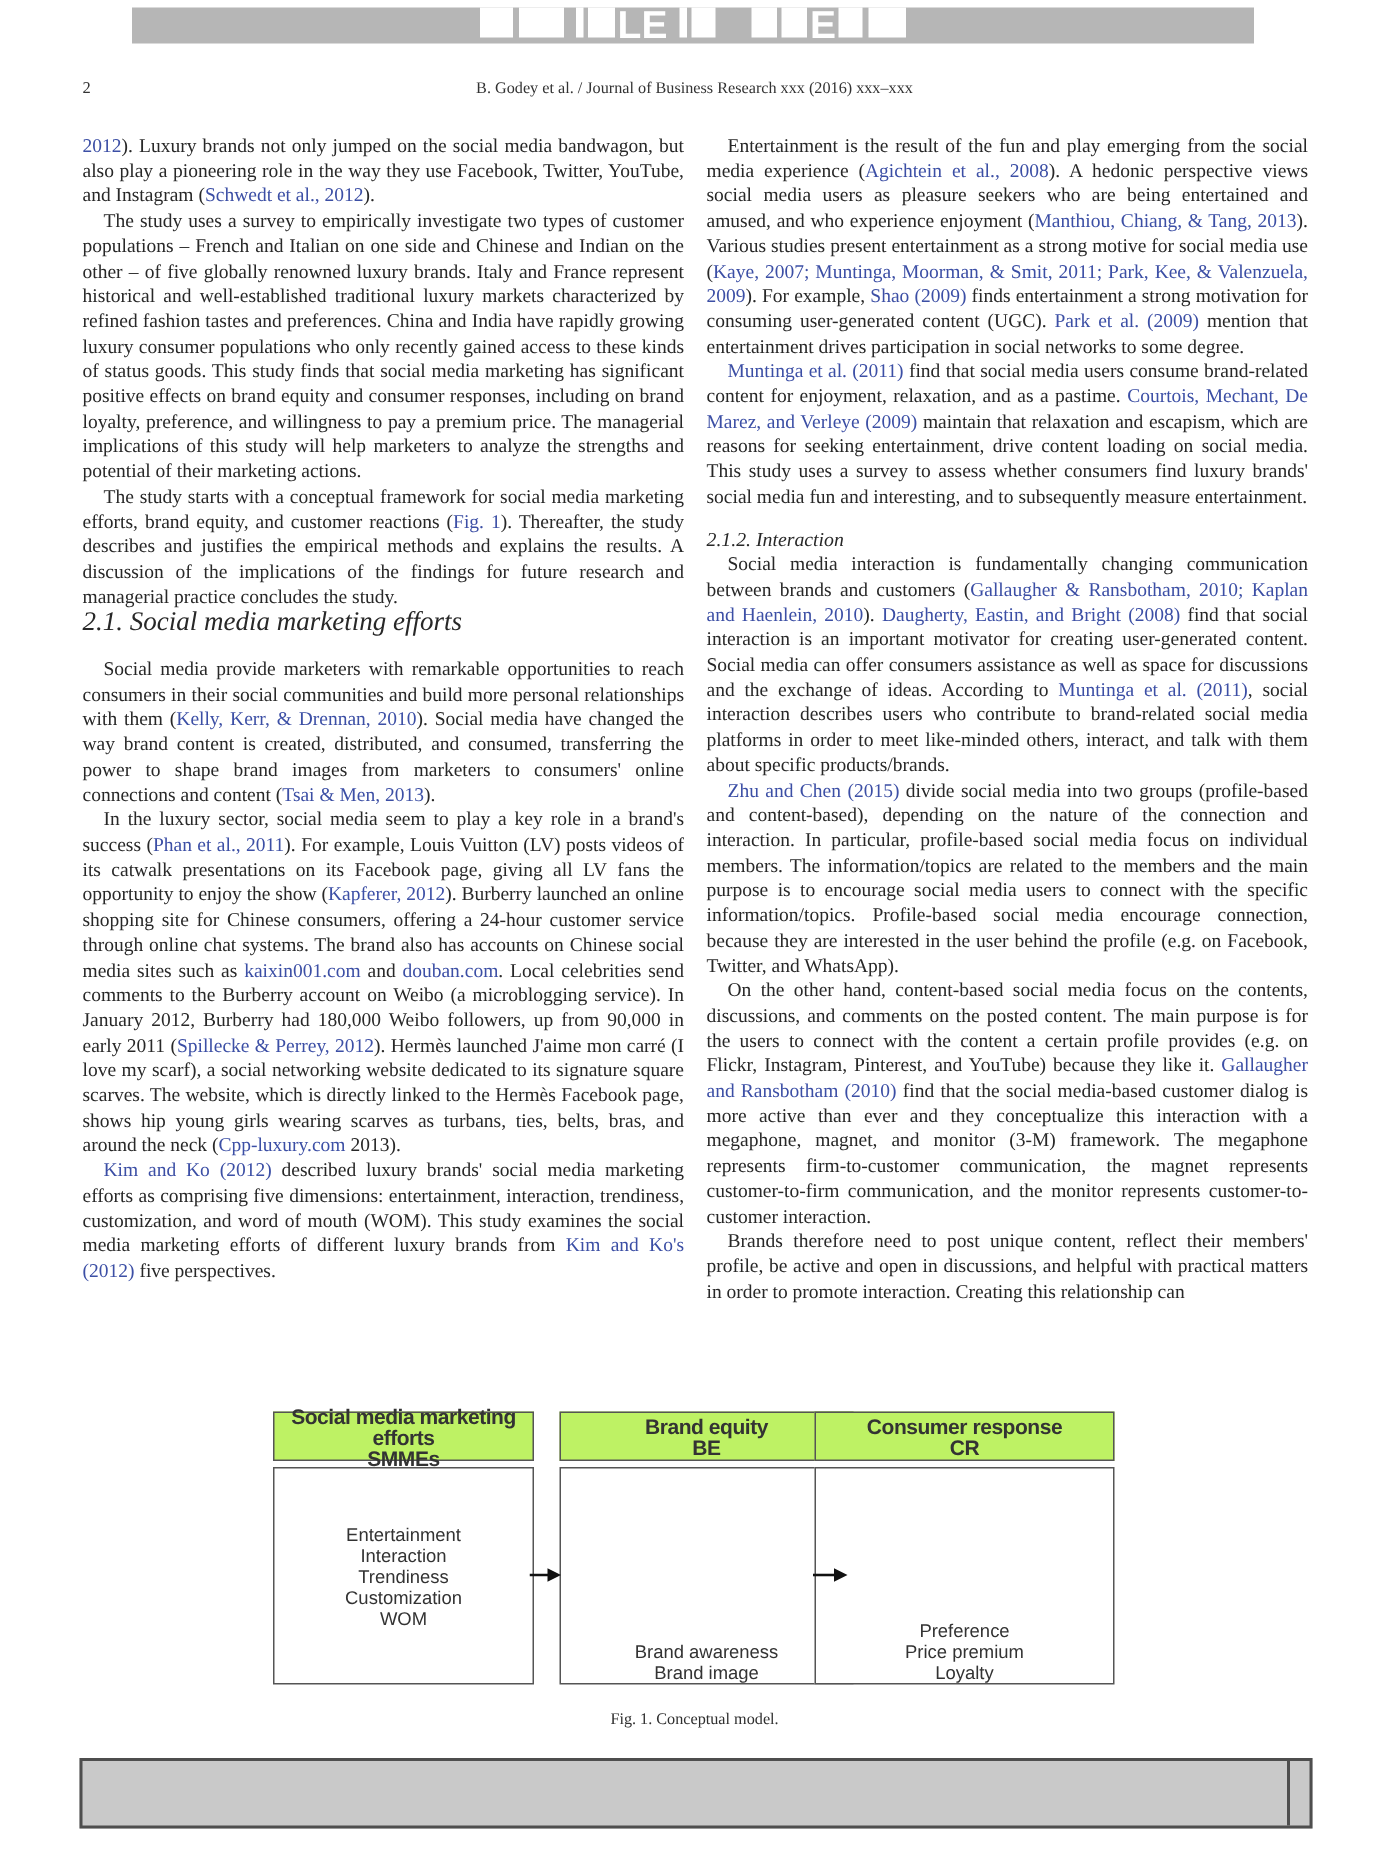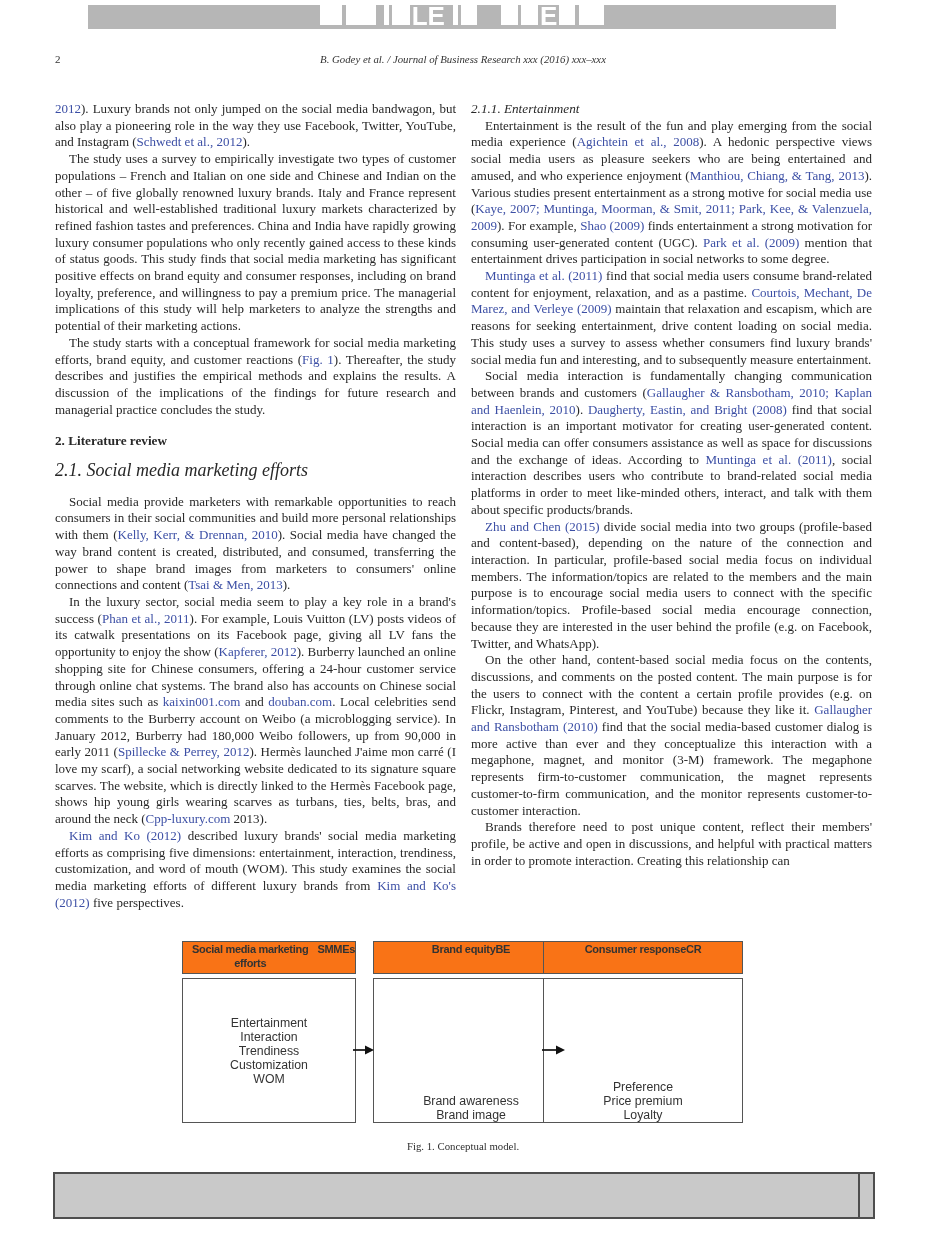--- a/index.html
+++ b/index.html
@@ -3,38 +3,38 @@
 <meta charset="utf-8">
 <style>
   *{margin:0;padding:0;box-sizing:border-box}
   html,body{width:926px;height:1235px}
   body{position:relative;background:#fff;font-family:"Liberation Serif",serif;color:#282828;overflow:hidden}
   .banner{position:absolute;left:88px;top:5px;width:748px;height:24px;background:#b6b6b6;display:flex;justify-content:center;align-items:center}
   .bk{display:inline-block;height:20px;background:#ffffff}
   .gapb{display:inline-block;height:20px}
   .bl{font-family:"Liberation Sans",sans-serif;font-weight:bold;font-size:26px;line-height:20px;color:#ffffff}
   .pagenum{position:absolute;left:55px;top:53px;font-size:11px;color:#333}
-  .runhead{position:absolute;left:0;top:53px;width:100%;text-align:center;font-style:italic;font-size:10.8px;color:#333}
+  .runhead{position:absolute;left:0;top:53px;width:100%;text-align:center;font-size:10.8px;color:#333}
   .col{position:absolute;top:85px;width:401px;font-size:13px;line-height:16.7px;text-align:justify}
   .col-left{left:55px}
   .col-right{left:471px}
   p.para{margin:0}
   p.ind{text-indent:14px}
   .h2{font-weight:bold;margin:15px 0 12px;font-size:13.2px}
   .h3{font-style:italic;margin:0 0 15px;font-size:18px}
   .h4{font-style:italic;margin:12px 0 0;font-size:13.2px}
-  .col > :first-child{margin-top:16px}
+  .col > :first-child{margin-top:4px}
   .link{color:#3c4fa5}
   .em{}
   .figure{position:absolute;left:182px;top:941px;width:557px;height:182px;font-family:"Liberation Sans",sans-serif;color:#333}
   .fig-col{position:absolute;top:0}
   .fig-col0{left:0;width:174px}
   .fig-col1{left:191px;width:196px}
   .fig-col2{left:361px;width:200px}
-  .fig-head{height:33px;border:1.5px solid #555;font-weight:bold;font-size:11px;letter-spacing:-0.3px;line-height:14px;text-align:center;display:flex;flex-direction:row;justify-content:center;background:#f97316}
+  .fig-head{height:33px;border:1.5px solid #555;font-weight:bold;font-size:14px;letter-spacing:-0.3px;line-height:14px;text-align:center;display:flex;flex-direction:column;justify-content:center;background:#bef264}
   .fig-body{position:absolute;top:37px;left:0;right:0;height:145px;border:1.5px solid #555;font-size:12.3px;text-align:center;display:flex;flex-direction:column;background:#fff}
   .fig-body.spread{justify-content:center}
   .fig-body.centered{justify-content:flex-end;}
   .fig-arrow{position:absolute;top:103px}
   .fig-arrow.a1{left:171px}
   .fig-arrow.a2{left:360px}
   .caption{position:absolute;left:0;top:1140px;width:100%;text-align:center;font-size:10.8px;color:#2f2f2f}
   .footer-box{position:absolute;left:53px;top:1172px;width:822px;height:47px;background:#c9c9c9;border:2px solid #4e4e4e}
   .footer-div{position:absolute;right:13px;top:0;bottom:0;width:2px;background:#4e4e4e}
 </style>
@@ -47,30 +47,29 @@
     <span><span class="bk" style="width: 22px;"></span><span class="gapb" style="width: 4px;"></span><span class="bk" style="width: 30px;"></span><span class="gapb" style="width: 8px;"></span><span class="bk" style="width: 5px;"></span><span class="gapb" style="width: 3px;"></span><span class="bk" style="width: 18px;"></span><span class="gapb" style="width: 2px;"></span><span class="bl">L</span><span class="bl">E</span><span class="gapb" style="width: 8px;"></span><span class="bk" style="width: 5px;"></span><span class="gapb" style="width: 3px;"></span><span class="bk" style="width: 16px;"></span><span class="gapb" style="width: 24px;"></span><span class="bk" style="width: 17px;"></span><span class="gapb" style="width: 3px;"></span><span class="bk" style="width: 17px;"></span><span class="gapb" style="width: 2px;"></span><span class="bl">E</span><span class="gapb" style="width: 2px;"></span><span class="bk" style="width: 16px;"></span><span class="gapb" style="width: 4px;"></span><span class="bk" style="width: 25px;"></span></span>
   </div>
 
   <div class="pagenum">2</div>
   <div class="runhead">B. Godey et al. / Journal of Business Research xxx (2016) xxx–xxx</div>
 
   <div class="col col-left">
       <p class="para"><span class="link">2012</span><span>). Luxury brands not only jumped on the social media bandwagon, but also play a pioneering role in the way they use Facebook, Twitter, YouTube, and Instagram (</span><span class="link">Schwedt et al., 2012</span><span>).</span></p>
       <p class="para ind"><span>The study uses a survey to empirically investigate two types of customer populations – French and Italian on one side and Chinese and Indian on the other – of five globally renowned luxury brands. Italy and France represent historical and well-established traditional luxury markets characterized by refined fashion tastes and preferences. China and India have rapidly growing luxury consumer populations who only recently gained access to these kinds of status goods. This study finds that social media marketing has significant positive effects on brand equity and consumer responses, including on brand loyalty, preference, and willingness to pay a premium price. The managerial implications of this study will help marketers to analyze the strengths and potential of their marketing actions.</span></p>
       <p class="para ind"><span>The study starts with a conceptual framework for social media marketing efforts, brand equity, and customer reactions (</span><span class="link">Fig. 1</span><span>). Thereafter, the study describes and justifies the empirical methods and explains the results. A discussion of the implications of the findings for future research and managerial practice concludes the study.</span></p>
-      <div class="h2">2. Literature review</div>
       <div class="h3">2.1. Social media marketing efforts</div>
       <p class="para ind"><span>Social media provide marketers with remarkable opportunities to reach consumers in their social communities and build more personal relationships with them (</span><span class="link">Kelly, Kerr, &amp; Drennan, 2010</span><span>). Social media have changed the way brand content is created, distributed, and consumed, transferring the power to shape brand images from marketers to consumers' online connections and content (</span><span class="link">Tsai &amp; Men, 2013</span><span>).</span></p>
       <p class="para ind"><span>In the luxury sector, social media seem to play a key role in a brand's success (</span><span class="link">Phan et al., 2011</span><span>). For example, Louis Vuitton (LV) posts videos of its catwalk presentations on its Facebook page, giving all LV fans the opportunity to enjoy the show (</span><span class="link">Kapferer, 2012</span><span>). Burberry launched an online shopping site for Chinese consumers, offering a 24-hour customer service through online chat systems. The brand also has accounts on Chinese social media sites such as </span><span class="link">kaixin001.com</span><span> and </span><span class="link">douban.com</span><span>. Local celebrities send comments to the Burberry account on Weibo (a microblogging service). In January 2012, Burberry had 180,000 Weibo followers, up from 90,000 in early 2011 (</span><span class="link">Spillecke &amp; Perrey, 2012</span><span>). Hermès launched </span><span class="em">J'aime mon carré</span><span> (I love my scarf), a social networking website dedicated to its signature square scarves. The website, which is directly linked to the Hermès Facebook page, shows hip young girls wearing scarves as turbans, ties, belts, bras, and around the neck (</span><span class="link">Cpp-luxury.com</span><span> 2013).</span></p>
       <p class="para ind"><span class="link">Kim and Ko (2012)</span><span> described luxury brands' social media marketing efforts as comprising five dimensions: entertainment, interaction, trendiness, customization, and word of mouth (WOM). This study examines the social media marketing efforts of different luxury brands from </span><span class="link">Kim and Ko's (2012)</span><span> five perspectives.</span></p>
     </div>
   <div class="col col-right">
-      <div class="h4">2.1.1. Entertainment</div>
       <p class="para ind"><span>Entertainment is the result of the fun and play emerging from the social media experience (</span><span class="link">Agichtein et al., 2008</span><span>). A hedonic perspective views social media users as pleasure seekers who are being entertained and amused, and who experience enjoyment (</span><span class="link">Manthiou, Chiang, &amp; Tang, 2013</span><span>). Various studies present entertainment as a strong motive for social media use (</span><span class="link">Kaye, 2007; Muntinga, Moorman, &amp; Smit, 2011; Park, Kee, &amp; Valenzuela, 2009</span><span>). For example, </span><span class="link">Shao (2009)</span><span> finds entertainment a strong motivation for consuming user-generated content (UGC). </span><span class="link">Park et al. (2009)</span><span> mention that entertainment drives participation in social networks to some degree.</span></p>
       <p class="para ind"><span class="link">Muntinga et al. (2011)</span><span> find that social media users consume brand-related content for enjoyment, relaxation, and as a pastime. </span><span class="link">Courtois, Mechant, De Marez, and Verleye (2009)</span><span> maintain that relaxation and escapism, which are reasons for seeking entertainment, drive content loading on social media. This study uses a survey to assess whether consumers find luxury brands' social media fun and interesting, and to subsequently measure entertainment.</span></p>
+      <div class="h4">2.1.2. Interaction</div>
       <p class="para ind"><span>Social media interaction is fundamentally changing communication between brands and customers (</span><span class="link">Gallaugher &amp; Ransbotham, 2010; Kaplan and Haenlein, 2010</span><span>). </span><span class="link">Daugherty, Eastin, and Bright (2008)</span><span> find that social interaction is an important motivator for creating user-generated content. Social media can offer consumers assistance as well as space for discussions and the exchange of ideas. According to </span><span class="link">Muntinga et al. (2011)</span><span>, social interaction describes users who contribute to brand-related social media platforms in order to meet like-minded others, interact, and talk with them about specific products/brands.</span></p>
       <p class="para ind"><span class="link">Zhu and Chen (2015)</span><span> divide social media into two groups (profile-based and content-based), depending on the nature of the connection and interaction. In particular, profile-based social media focus on individual members. The information/topics are related to the members and the main purpose is to encourage social media users to connect with the specific information/topics. Profile-based social media encourage connection, because they are interested in the user behind the profile (e.g. on Facebook, Twitter, and WhatsApp).</span></p>
       <p class="para ind"><span>On the other hand, content-based social media focus on the contents, discussions, and comments on the posted content. The main purpose is for the users to connect with the content a certain profile provides (e.g. on Flickr, Instagram, Pinterest, and YouTube) because they like it. </span><span class="link">Gallaugher and Ransbotham (2010)</span><span> find that the social media-based customer dialog is more active than ever and they conceptualize this interaction with a megaphone, magnet, and monitor (3-M) framework. The megaphone represents firm-to-customer communication, the magnet represents customer-to-firm communication, and the monitor represents customer-to-customer interaction.</span></p>
       <p class="para ind"><span>Brands therefore need to post unique content, reflect their members' profile, be active and open in discussions, and helpful with practical matters in order to promote interaction. Creating this relationship can</span></p>
     </div>
 
   <div class="figure">
     <div>
         <div class="fig-col fig-col0">
           <div class="fig-head">

